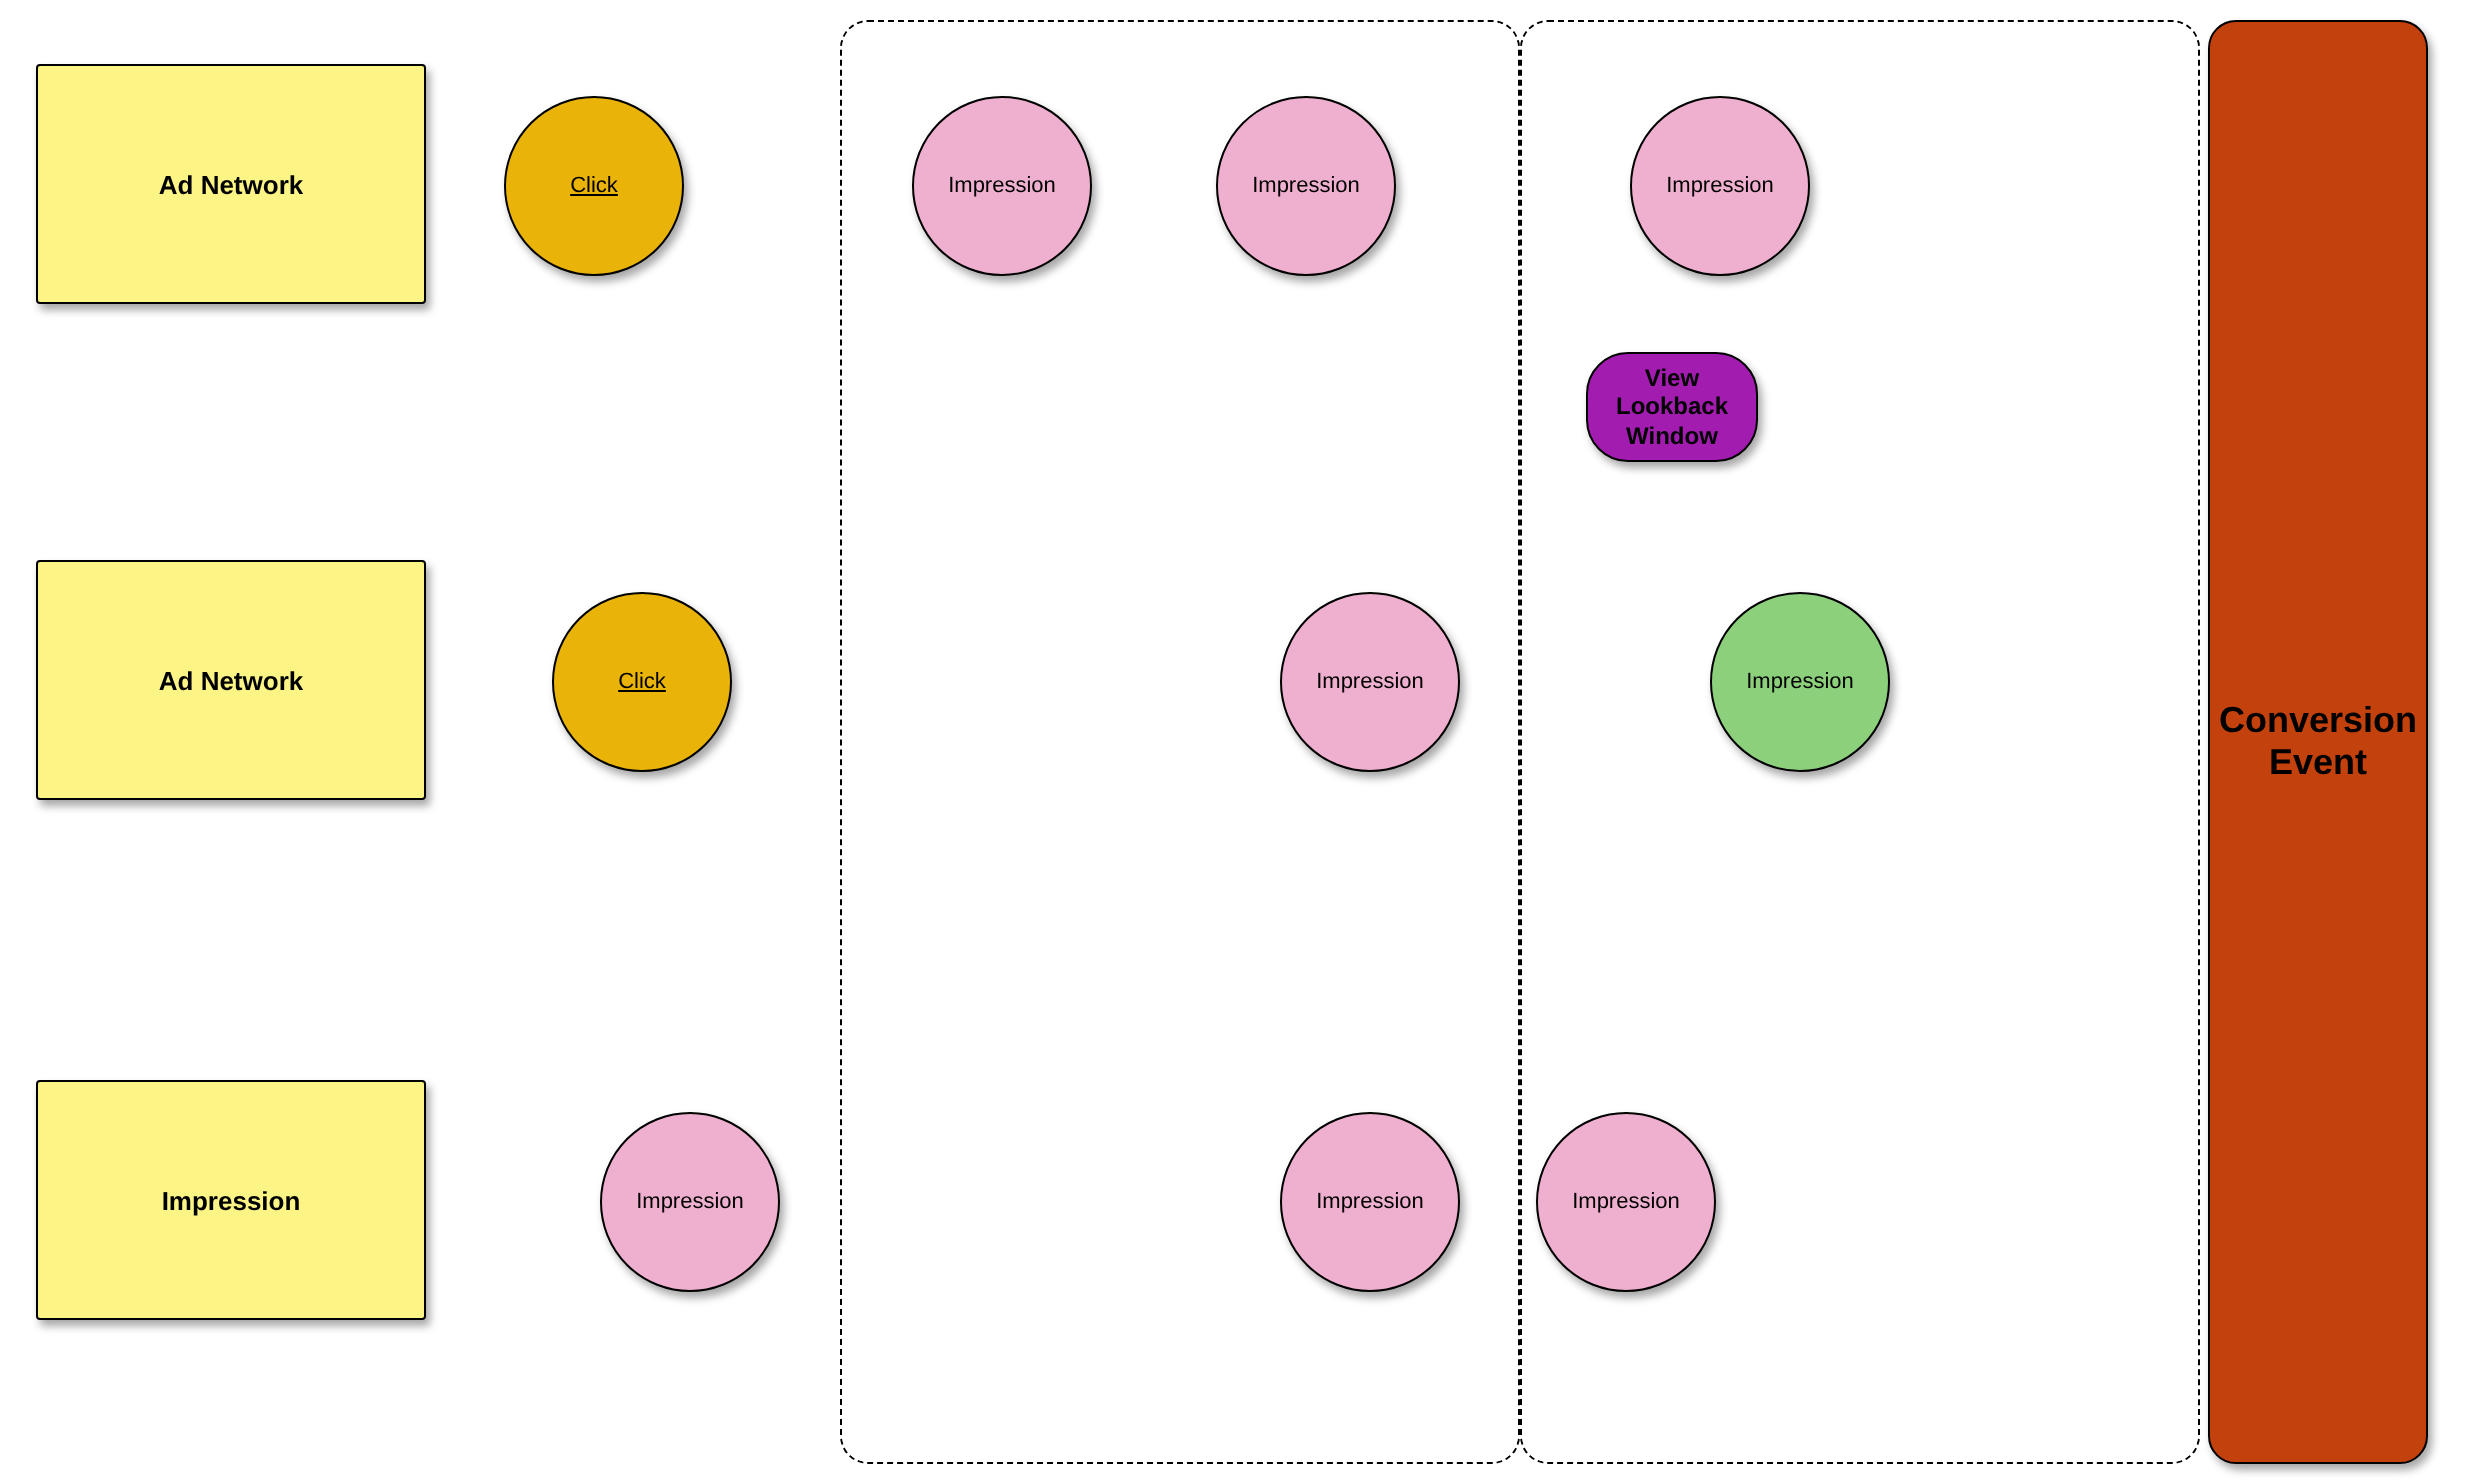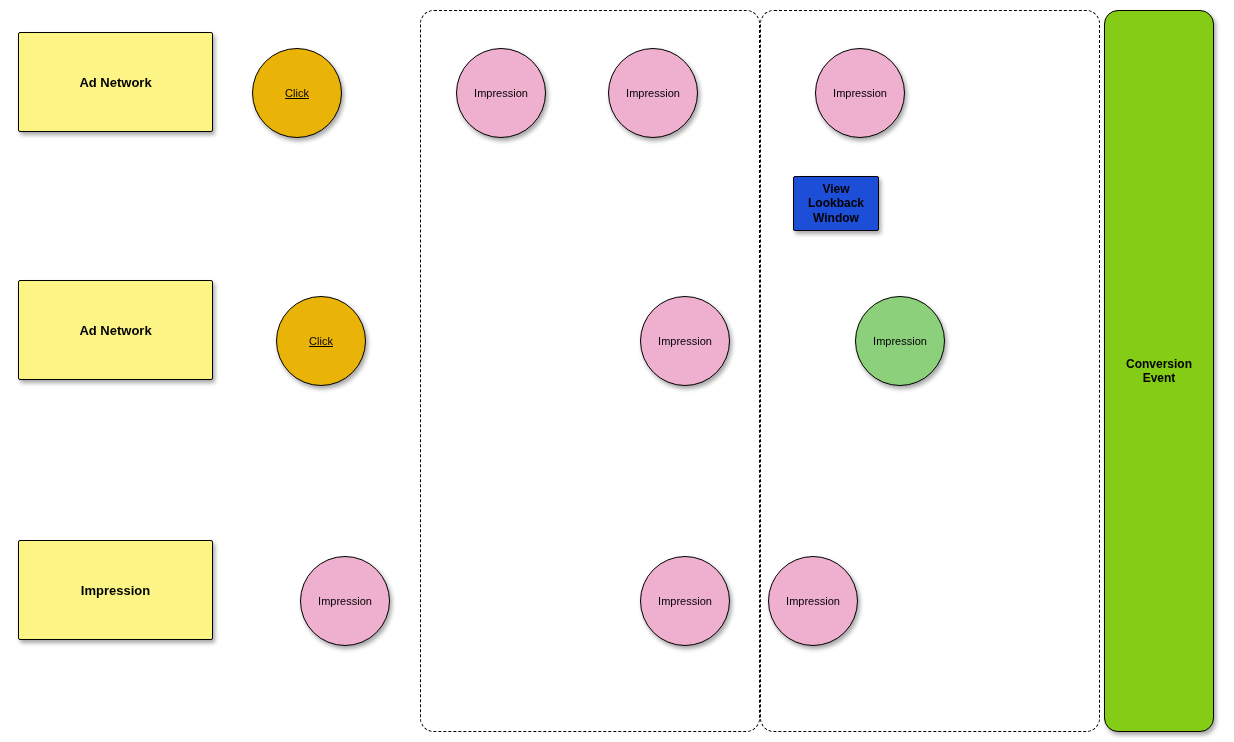--- a/index.html
+++ b/index.html
@@ -12,21 +12,21 @@
     position: relative;
   }
   .canvas {
     position: relative;
     width: 1234px;
     height: 742px;
   }
   .source-box {
     position: absolute;
     width: 195px;
-    height: 100px;
+    height: 120px;
     background: #fcf585;
     border: 1px solid #000;
     border-radius: 2px;
     display: flex;
     align-items: center;
     justify-content: center;
     font-size: 13px;
     font-weight: bold;
     text-align: center;
     box-shadow: 2px 3px 4px rgba(0,0,0,0.35);
@@ -51,43 +51,43 @@
   .impression-circle { background: #efafce; }
   .winning-circle { background: #8cd07c; }
   .dashed-window {
     position: absolute;
     border: 1px dashed #000;
     border-radius: 14px;
     box-sizing: border-box;
   }
   .callout {
     position: absolute;
-    background: #1d4ed8;
+    background: #a21caf;
     border: 1px solid #000;
-    border-radius: 2px;
+    border-radius: 21px;
     font-size: 12px;
     font-weight: bold;
     text-align: center;
     display: flex;
     align-items: center;
     justify-content: center;
     box-shadow: 2px 3px 4px rgba(0,0,0,0.35);
     box-sizing: border-box;
     line-height: 1.2;
     padding: 4px 6px;
   }
   .conversion-box {
     position: absolute;
-    background: #84cc16;
+    background: #c2410c;
     border: 1px solid #000;
     border-radius: 14px;
     display: flex;
     align-items: center;
     justify-content: center;
-    font-size: 12px;
+    font-size: 18px;
     font-weight: bold;
     text-align: center;
     box-shadow: 2px 3px 4px rgba(0,0,0,0.35);
     box-sizing: border-box;
     padding: 4px;
   }
 </style>
 </head>
 <body>
 

